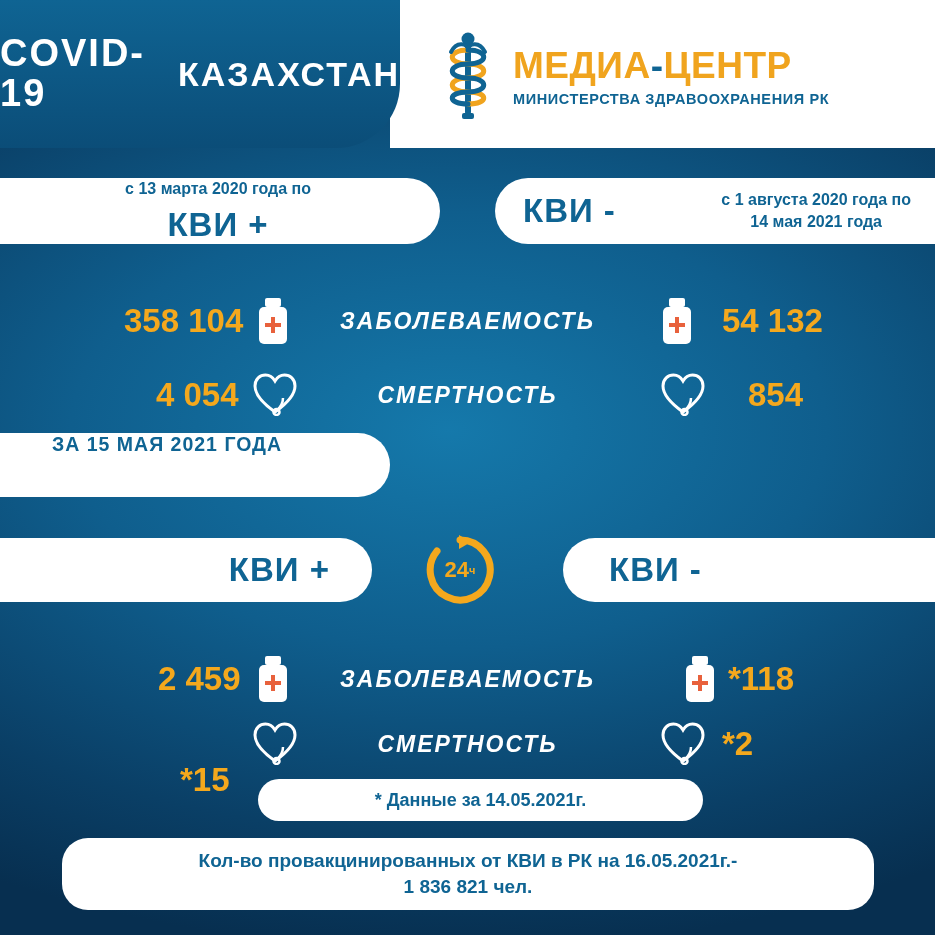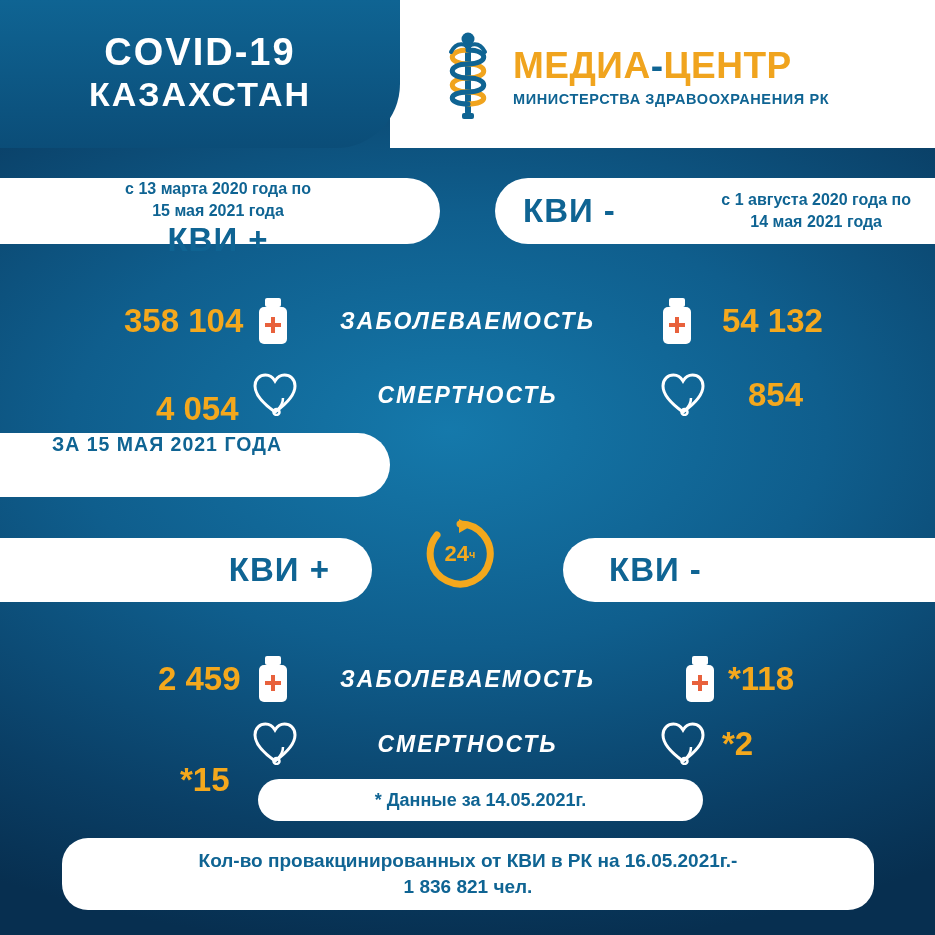--- a/index.html
+++ b/index.html
@@ -19,21 +19,21 @@
   }
   
   .top-white {
     position:absolute; top:0; left:390px; right:0; height:148px;
     background:#ffffff;
   }
   .title-pill {
     position:absolute; top:0; left:0; width:400px; height:148px;
     background:linear-gradient(180deg,#0f6493 0%,#0b4d78 100%);
     border-radius:0 0 64px 0;
-    display:flex; flex-direction:column; align-items:center; justify-content:center;
+    display:flex; flex-direction:row; align-items:center; justify-content:center;
     z-index:3;
   }
   .title-pill .l1 {
     color:#ffffff; font-size:38px; font-weight:bold; letter-spacing:2px; line-height:1.05;
   }
   .title-pill .l2 {
     color:#ffffff; font-size:34px; font-weight:bold; letter-spacing:2px; line-height:1.25;
   }
   
   .logo-wrap {
@@ -167,21 +167,20 @@
         <span>МЕДИА</span><span class="blue">-</span><span>ЦЕНТР</span>
       </div>
       <div class="logo-sub">МИНИСТЕРСТВА ЗДРАВООХРАНЕНИЯ РК</div>
     </div>
   </div>
 
   <div class="hdr-row">
     <div class="pill-left">
       <div class="date-text">
         <div>с 13 марта 2020 года по</div>
-        <div>15 мая 2021 года</div>
       </div>
       <div class="kvi-label">КВИ +</div>
     </div>
     <div class="pill-right">
       <div class="kvi-label">КВИ -</div>
       <div class="date-text">
         <div>с 1 августа 2020 года по</div>
         <div>14 мая 2021 года</div>
       </div>
     </div>
@@ -203,21 +202,21 @@
           <div class="cap"></div>
           <div class="body"></div>
           <div class="cross-v"></div>
           <div class="cross-h"></div>
         </div>
     </div>
     <div class="num" style="left:722px; top:10px;">54 132</div>
   </div>
 
   <div class="stat-row" style="top:366px;">
-    <div class="num" style="left:156px; top:24px;">4 054</div>
+    <div class="num" style="left:156px; top:10px;">4 054</div>
     <div class="icon-abs" style="left:252px; top:6px;">
       <svg width="46" height="44" viewBox="0 0 46 44">
         <path d="M23 40 C9 30 3 22 3 14 C3 7 8 3 13.5 3 C17.5 3 21 5.5 23 9 C25 5.5 28.5 3 32.5 3 C38 3 43 7 43 14 C43 22 37 30 23 40 Z" fill="none" stroke="#ffffff" stroke-width="3"></path>
         <path d="M31 26 C31 34 26 37 24 39" fill="none" stroke="#ffffff" stroke-width="2.5"></path>
         <circle cx="24.5" cy="40" r="3" fill="none" stroke="#ffffff" stroke-width="2.5"></circle>
       </svg>
     </div>
     <div class="stat-center" style="top:16px;">СМЕРТНОСТЬ</div>
     <div class="icon-abs" style="left:660px; top:6px;">
       <svg width="46" height="44" viewBox="0 0 46 44">
@@ -229,21 +228,21 @@
     <div class="num" style="left:748px; top:10px;">854</div>
   </div>
 
   <div class="banner-left" style="top:433px;">
     <span>ЗА 15 МАЯ 2021 ГОДА</span>
   </div>
 
   <div class="pill2-left" style="top:538px;">
     <div class="kvi-label">КВИ +</div>
   </div>
-  <div class="clock24" style="top:517px;">
+  <div class="clock24" style="top:533px;">
     <svg width="74" height="74" viewBox="0 0 74 74">
       <path d="M37 7 A30 30 0 1 1 14 18" fill="none" stroke="#f4a81d" stroke-width="7" stroke-linecap="round"></path>
       <path d="M36 2 L48 9 L36 16 Z" fill="#f4a81d"></path>
     </svg>
     <div class="txt">
       <span>24</span>
         <sub>ч</sub>
     </div>
   </div>
   <div class="pill2-right" style="top:538px;">

